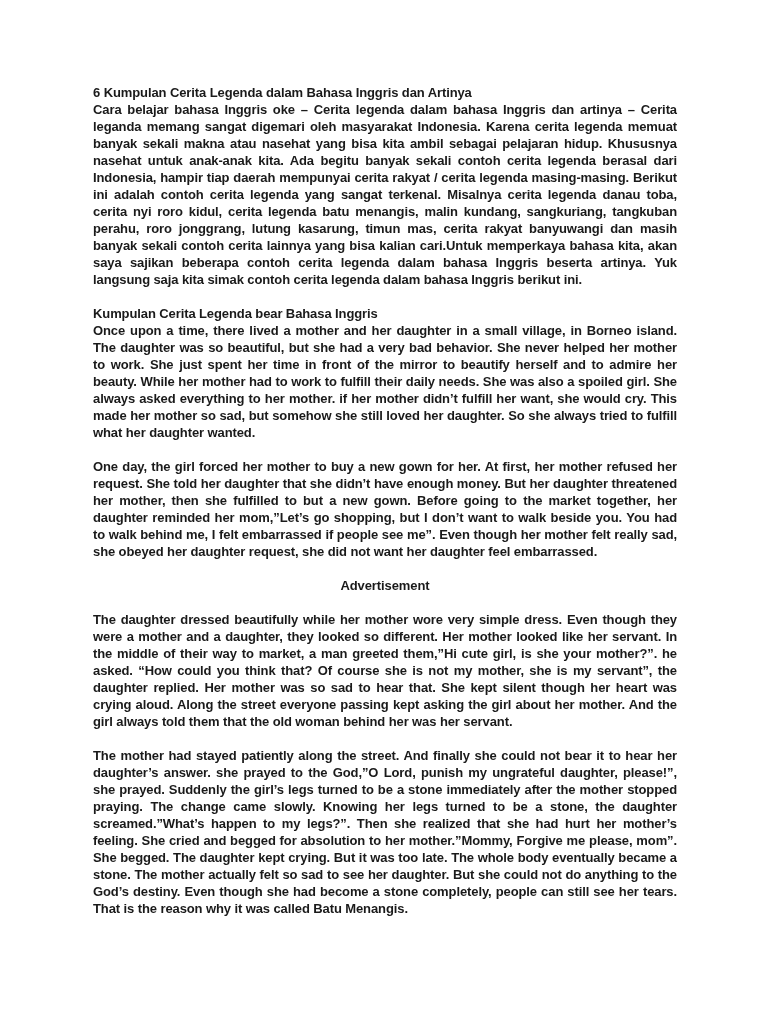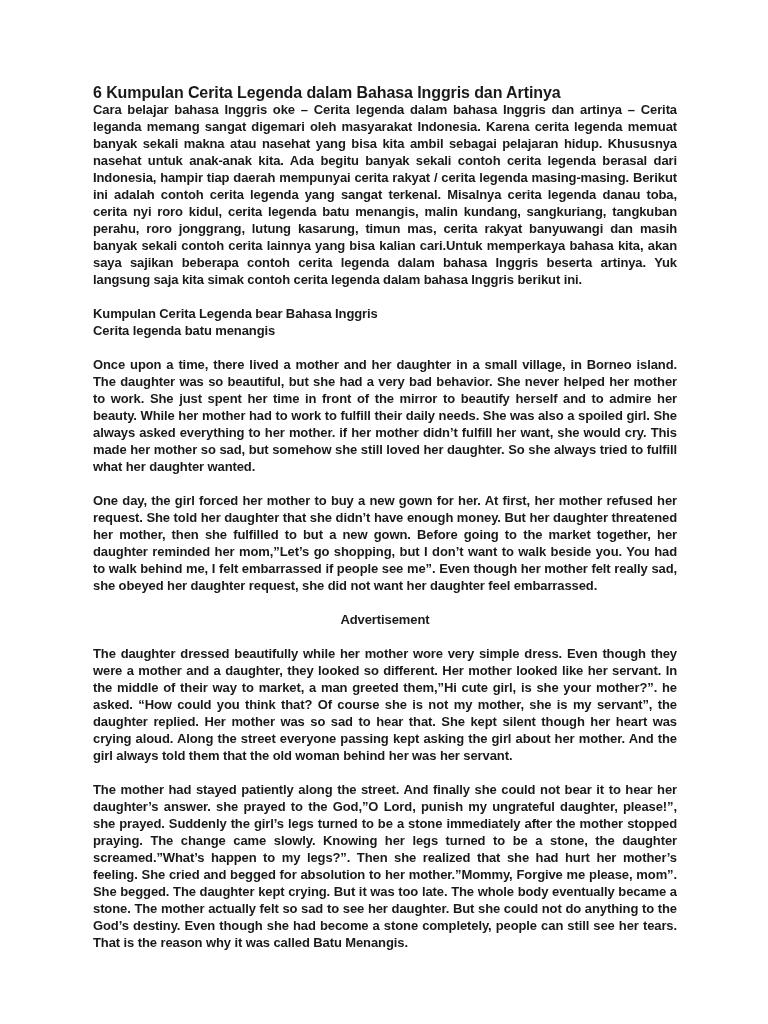--- a/index.html
+++ b/index.html
@@ -21,21 +21,21 @@
     top: 84px;
     width: 584px;
     color: #1a1a1a;
     font-size: 13px;
     line-height: 17px;
     font-weight: 600;
     letter-spacing: -0.1px;
   }
   .doc-title {
     margin: 0;
-    font-size: 16px;
+    font-size: 13px;
     line-height: 17px;
     font-weight: 600;
     text-align: left;
   }
   .para {
     margin: 0 0 17px 0;
     text-align: justify;
     text-justify: inter-word;
   }
   .para.no-gap {
@@ -58,21 +58,20 @@
 
 <div class="viewport">
   <div class="page-content">
 
     <h1 class="doc-title">6 Kumpulan Cerita Legenda dalam Bahasa Inggris dan Artinya</h1>
 
     <p class="para">Cara belajar bahasa Inggris oke – Cerita legenda dalam bahasa Inggris dan artinya – Cerita leganda memang sangat digemari oleh masyarakat Indonesia. Karena cerita legenda memuat banyak sekali makna atau nasehat yang bisa kita ambil sebagai pelajaran hidup. Khususnya nasehat untuk anak-anak kita. Ada begitu banyak sekali contoh cerita legenda berasal dari Indonesia, hampir tiap daerah mempunyai cerita rakyat / cerita legenda masing-masing. Berikut ini adalah contoh cerita legenda yang sangat terkenal. Misalnya cerita legenda danau toba, cerita nyi roro kidul, cerita legenda batu menangis, malin kundang, sangkuriang, tangkuban perahu, roro jonggrang, lutung kasarung, timun mas, cerita rakyat banyuwangi dan masih banyak sekali contoh cerita lainnya yang bisa kalian cari.Untuk memperkaya bahasa kita, akan saya sajikan beberapa contoh cerita legenda dalam bahasa Inggris beserta artinya. Yuk langsung saja kita simak contoh cerita legenda dalam bahasa Inggris berikut ini.</p>
 
     <div class="subhead">Kumpulan Cerita Legenda bear Bahasa Inggris</div>
 
-    <div class="subhead gap-after">Cerita legenda batu menangis</div>
 
     <p class="para">Once upon a time, there lived a mother and her daughter in a small village, in Borneo island. The daughter was so beautiful, but she had a very bad behavior. She never helped her mother to work. She just spent her time in front of the mirror to beautify herself and to admire her beauty. While her mother had to work to fulfill their daily needs. She was also a spoiled girl. She always asked everything to her mother. if her mother didn’t fulfill her want, she would cry. This made her mother so sad, but somehow she still loved her daughter. So she always tried to fulfill what her daughter wanted.</p>
 
     <p class="para">One day, the girl forced her mother to buy a new gown for her. At first, her mother refused her request. She told her daughter that she didn’t have enough money. But her daughter threatened her mother, then she fulfilled to but a new gown. Before going to the market together, her daughter reminded her mom,”Let’s go shopping, but I don’t want to walk beside you. You had to walk behind me, I felt embarrassed if people see me”. Even though her mother felt really sad, she obeyed her daughter request, she did not want her daughter feel embarrassed.</p>
 
     <p class="ad-label">Advertisement</p>
 
     <p class="para">The daughter dressed beautifully while her mother wore very simple dress. Even though they were a mother and a daughter, they looked so different. Her mother looked like her servant. In the middle of their way to market, a man greeted them,”Hi cute girl, is she your mother?”. he asked. “How could you think that? Of course she is not my mother, she is my servant”, the daughter replied. Her mother was so sad to hear that. She kept silent though her heart was crying aloud. Along the street everyone passing kept asking the girl about her mother. And the girl always told them that the old woman behind her was her servant.</p>
 
     <p class="para no-gap">The mother had stayed patiently along the street. And finally she could not bear it to hear her daughter’s answer. she prayed to the God,”O Lord, punish my ungrateful daughter, please!”, she prayed. Suddenly the girl’s legs turned to be a stone immediately after the mother stopped praying. The change came slowly. Knowing her legs turned to be a stone, the daughter screamed.”What’s happen to my legs?”. Then she realized that she had hurt her mother’s feeling. She cried and begged for absolution to her mother.”Mommy, Forgive me please, mom”. She begged. The daughter kept crying. But it was too late. The whole body eventually became a stone. The mother actually felt so sad to see her daughter. But she could not do anything to the God’s destiny. Even though she had become a stone completely, people can still see her tears. That is the reason why it was called Batu Menangis.</p>

